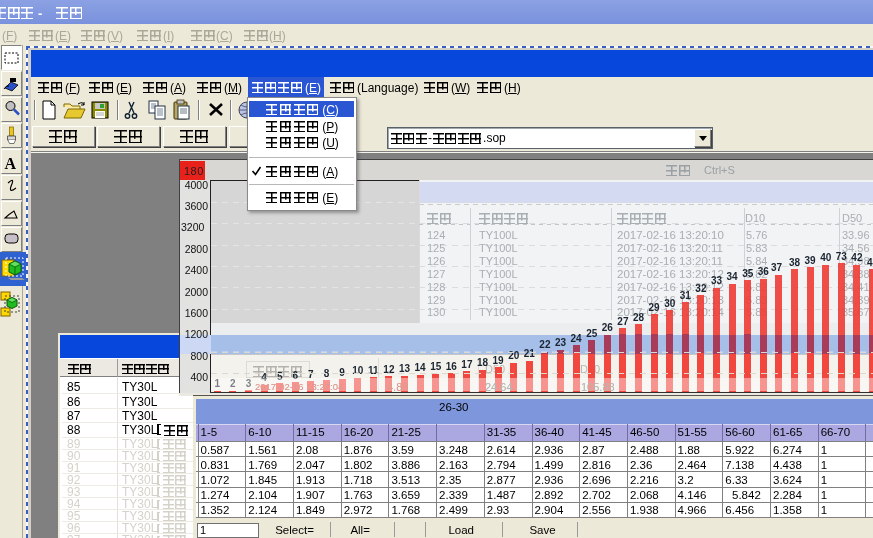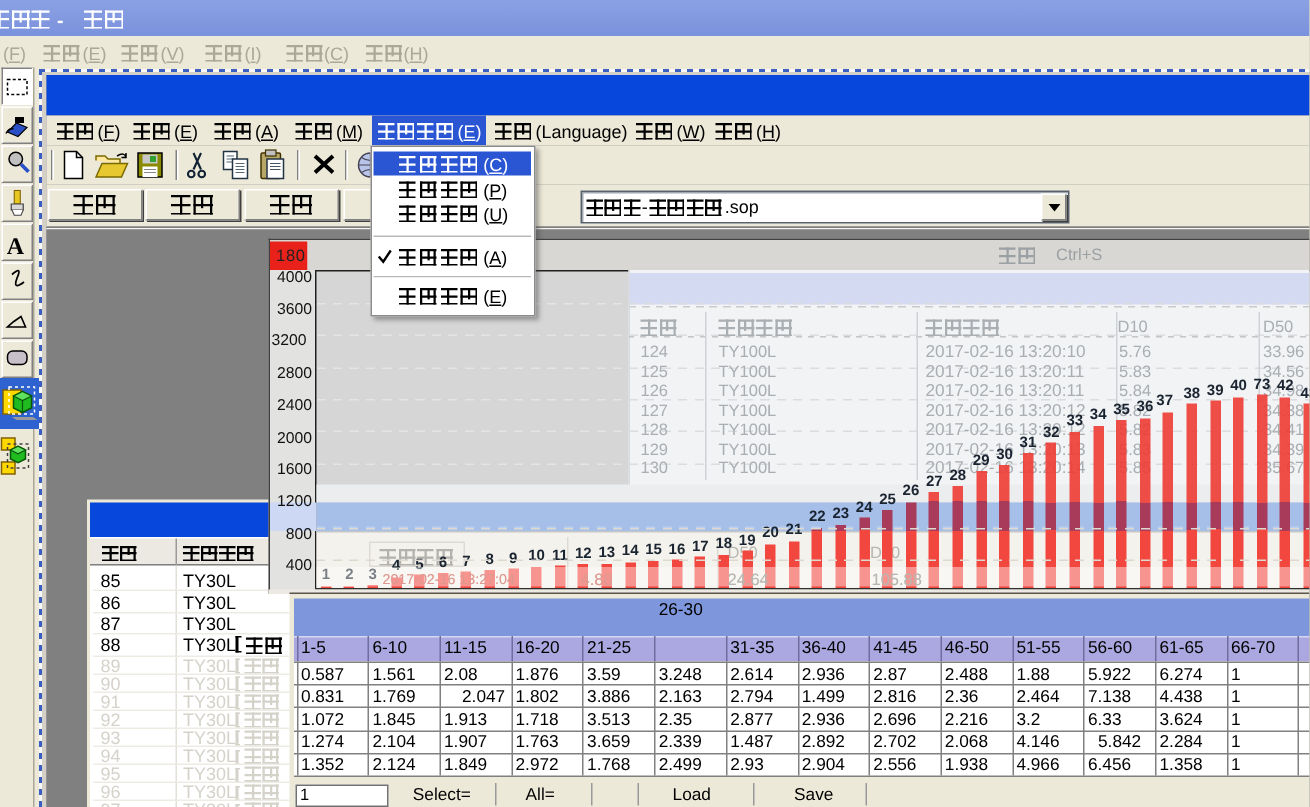--- a/index.html
+++ b/index.html
@@ -531,21 +531,21 @@
 <div style="position:absolute;left:486.8px;top:443.5px;font:400 11.5px 'Liberation Sans',sans-serif;color:#000;white-space:pre;line-height:13.5px">2.614</div>
 <div style="position:absolute;left:534.5px;top:443.5px;font:400 11.5px 'Liberation Sans',sans-serif;color:#000;white-space:pre;line-height:13.5px">2.936</div>
 <div style="position:absolute;left:582.2px;top:443.5px;font:400 11.5px 'Liberation Sans',sans-serif;color:#000;white-space:pre;line-height:13.5px">2.87</div>
 <div style="position:absolute;left:629.9px;top:443.5px;font:400 11.5px 'Liberation Sans',sans-serif;color:#000;white-space:pre;line-height:13.5px">2.488</div>
 <div style="position:absolute;left:677.6px;top:443.5px;font:400 11.5px 'Liberation Sans',sans-serif;color:#000;white-space:pre;line-height:13.5px">1.88</div>
 <div style="position:absolute;left:725.3px;top:443.5px;font:400 11.5px 'Liberation Sans',sans-serif;color:#000;white-space:pre;line-height:13.5px">5.922</div>
 <div style="position:absolute;left:773.0px;top:443.5px;font:400 11.5px 'Liberation Sans',sans-serif;color:#000;white-space:pre;line-height:13.5px">6.274</div>
 <div style="position:absolute;left:820.7px;top:443.5px;font:400 11.5px 'Liberation Sans',sans-serif;color:#000;white-space:pre;line-height:13.5px">1</div>
 <div style="position:absolute;left:200.6px;top:458.7px;font:400 11.5px 'Liberation Sans',sans-serif;color:#000;white-space:pre;line-height:13.5px">0.831</div>
 <div style="position:absolute;left:248.3px;top:458.7px;font:400 11.5px 'Liberation Sans',sans-serif;color:#000;white-space:pre;line-height:13.5px">1.769</div>
-<div style="position:absolute;left:308px;top:458.7px;font:400 11.5px 'Liberation Sans',sans-serif;color:#000;white-space:pre;line-height:13.5px">2.047</div>
+<div style="position:absolute;left:296.0px;top:458.7px;font:400 11.5px 'Liberation Sans',sans-serif;color:#000;white-space:pre;line-height:13.5px">2.047</div>
 <div style="position:absolute;left:343.7px;top:458.7px;font:400 11.5px 'Liberation Sans',sans-serif;color:#000;white-space:pre;line-height:13.5px">1.802</div>
 <div style="position:absolute;left:391.4px;top:458.7px;font:400 11.5px 'Liberation Sans',sans-serif;color:#000;white-space:pre;line-height:13.5px">3.886</div>
 <div style="position:absolute;left:439.1px;top:458.7px;font:400 11.5px 'Liberation Sans',sans-serif;color:#000;white-space:pre;line-height:13.5px">2.163</div>
 <div style="position:absolute;left:486.8px;top:458.7px;font:400 11.5px 'Liberation Sans',sans-serif;color:#000;white-space:pre;line-height:13.5px">2.794</div>
 <div style="position:absolute;left:534.5px;top:458.7px;font:400 11.5px 'Liberation Sans',sans-serif;color:#000;white-space:pre;line-height:13.5px">1.499</div>
 <div style="position:absolute;left:582.2px;top:458.7px;font:400 11.5px 'Liberation Sans',sans-serif;color:#000;white-space:pre;line-height:13.5px">2.816</div>
 <div style="position:absolute;left:629.9px;top:458.7px;font:400 11.5px 'Liberation Sans',sans-serif;color:#000;white-space:pre;line-height:13.5px">2.36</div>
 <div style="position:absolute;left:677.6px;top:458.7px;font:400 11.5px 'Liberation Sans',sans-serif;color:#000;white-space:pre;line-height:13.5px">2.464</div>
 <div style="position:absolute;left:725.3px;top:458.7px;font:400 11.5px 'Liberation Sans',sans-serif;color:#000;white-space:pre;line-height:13.5px">7.138</div>
 <div style="position:absolute;left:773.0px;top:458.7px;font:400 11.5px 'Liberation Sans',sans-serif;color:#000;white-space:pre;line-height:13.5px">4.438</div>

